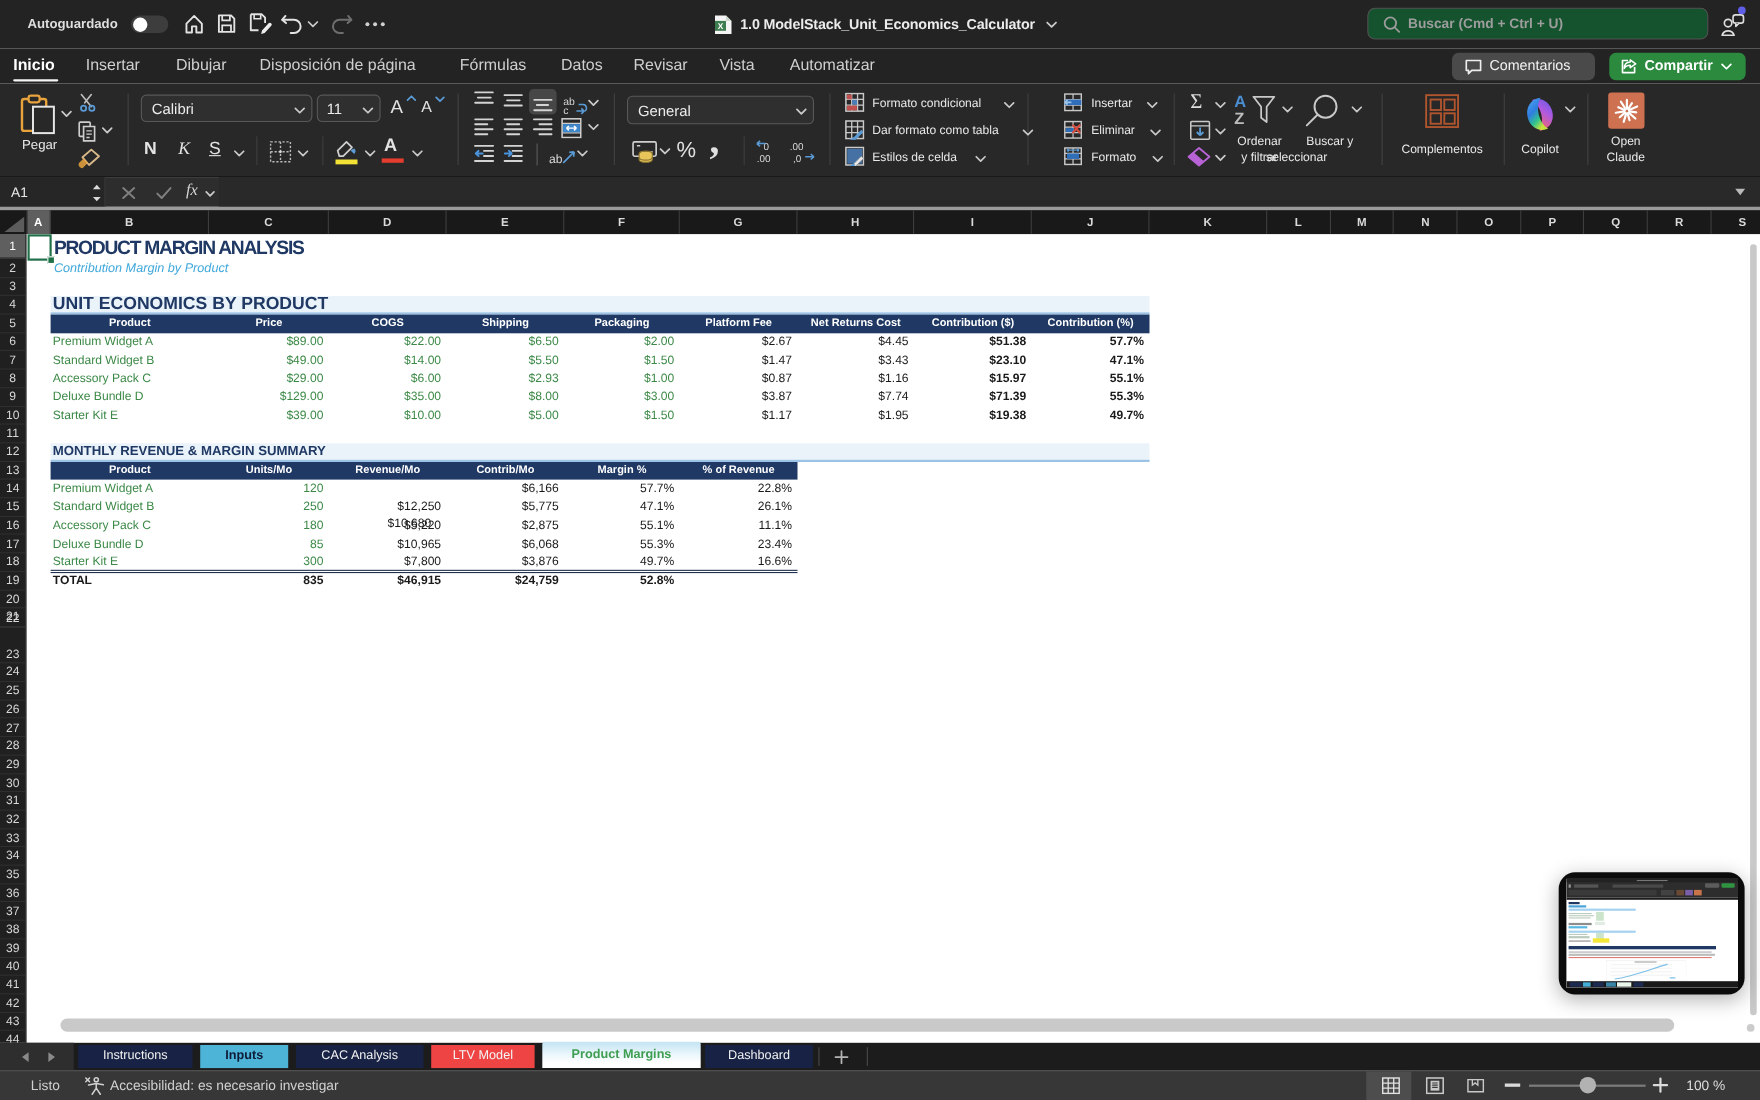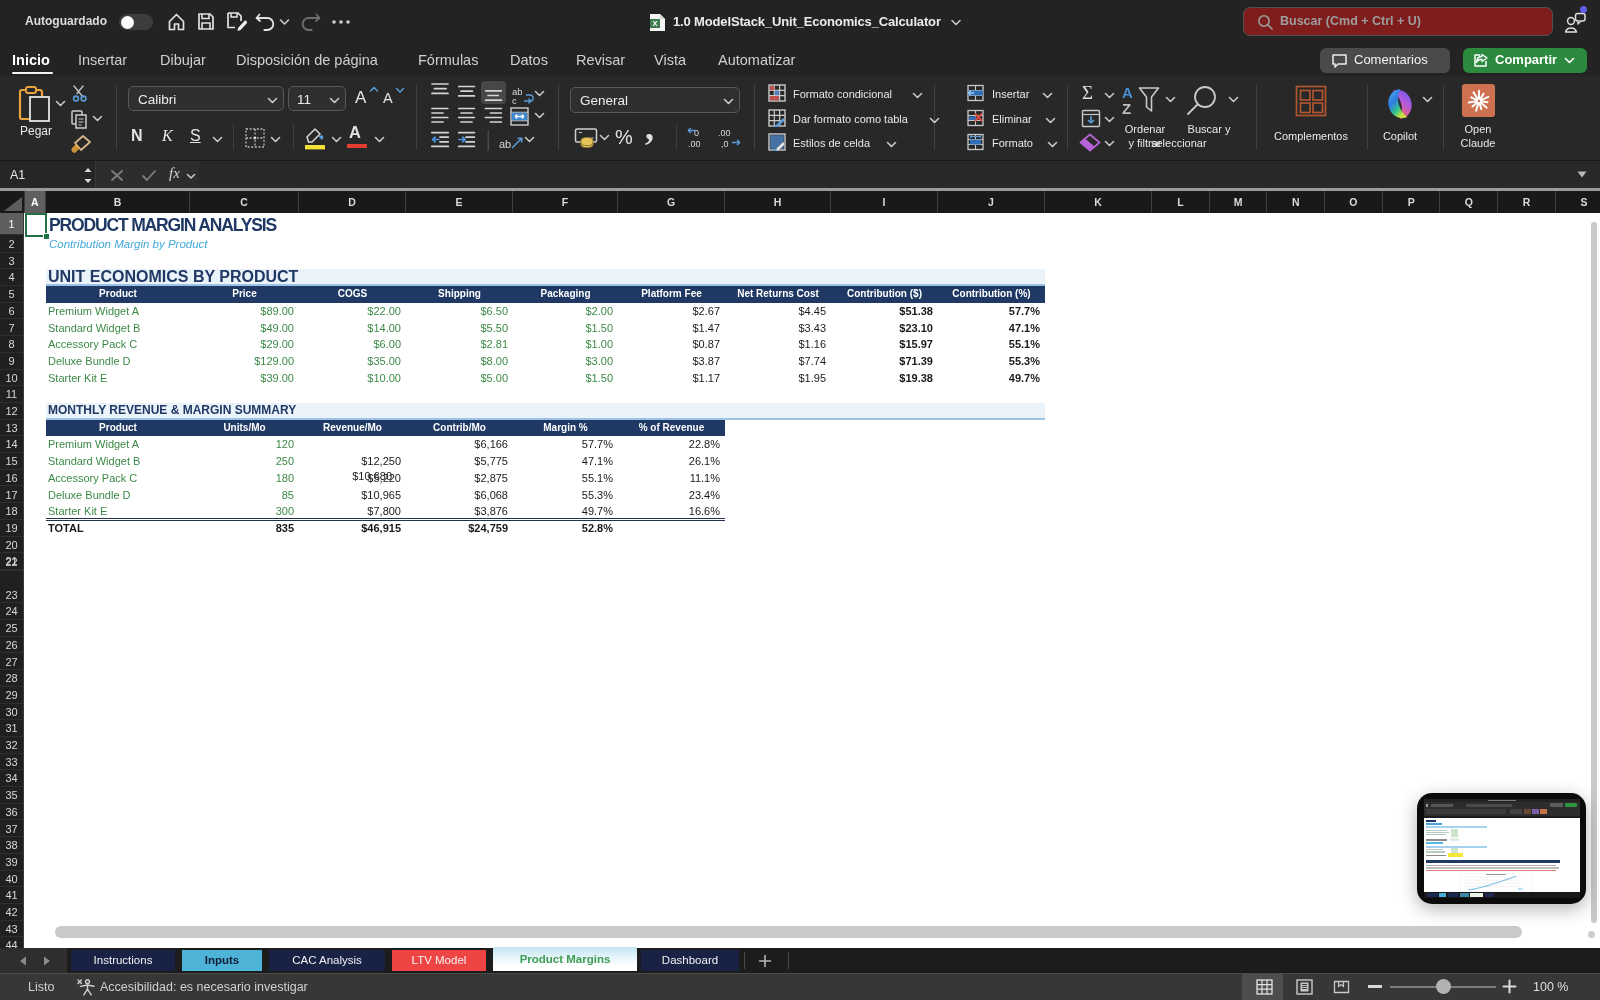--- a/index.html
+++ b/index.html
@@ -71,21 +71,21 @@
     <svg class="abs" style="left:649px;top:13px;" width="17" height="19" viewBox="0 0 17 19">
         <path d="M1 1 h10 l5 5 v12 h-15 Z" fill="#f5f5f5"></path>
         <path d="M11 1 l5 5 h-5 Z" fill="#cfd8cf"></path>
         <rect x="1" y="6" width="10" height="9" fill="#3e7d4f"></rect>
         <text x="6" y="13.2" font-size="7.5" font-weight="bold" fill="#fff" text-anchor="middle" font-family="Liberation Sans">X</text>
       </svg>
     <div class="abs" style="left:673px;top:14px;font-size:13px;font-weight:bold;color:#ececec;letter-spacing:-0.15px;">1.0 ModelStack_Unit_Economics_Calculator</div>
     <svg class="abs" style="left:950px;top:18px;" width="12" height="9" viewBox="0 0 12 9">
         <path d="M2 2.5 L6 6.5 L10 2.5" class="chev"></path>
       </svg>
-    <div class="abs" style="left:1243px;top:7px;width:310px;height:29px;background:#7f1d1d;border:1px solid #525252;border-radius:7px;">
+    <div class="abs" style="left:1243px;top:7px;width:310px;height:29px;background:#14532d;border:1px solid #525252;border-radius:7px;">
       <svg class="abs" style="left:13px;top:6px;" width="17" height="17" viewBox="0 0 17 17">
           <circle cx="7" cy="7" r="5.2" fill="none" stroke="#9d9d9d" stroke-width="1.6"></circle>
           <path d="M11 11 L15 15" stroke="#9d9d9d" stroke-width="1.6" stroke-linecap="round"></path>
         </svg>
       <div class="abs" style="left:36px;top:6px;font-size:12.5px;font-weight:bold;color:#9d9d9d;">Buscar (Cmd + Ctrl + U)</div>
     </div>
     <svg class="abs" style="left:1563px;top:11px;" width="24" height="23" viewBox="0 0 24 23">
         <circle cx="8" cy="10" r="3.4" fill="none" stroke="#dedede" stroke-width="1.5"></circle>
         <path d="M2.5 21 a5.8 5.8 0 0 1 11 0 Z" fill="none" stroke="#dedede" stroke-width="1.5" stroke-linejoin="round"></path>
         <rect x="12.5" y="2.5" width="9.5" height="7.5" rx="2.2" fill="none" stroke="#dedede" stroke-width="1.5"></rect>
@@ -565,21 +565,21 @@
     <div class="cell rt grn" style="top:319.5px;height:16.7px;line-height:16.7px;left:299px;width:102px;">$14.00</div>
     <div class="cell rt grn" style="top:319.5px;height:16.7px;line-height:16.7px;left:406px;width:102px;">$5.50</div>
     <div class="cell rt grn" style="top:319.5px;height:16.7px;line-height:16.7px;left:513px;width:100px;">$1.50</div>
     <div class="cell rt" style="top:319.5px;height:16.7px;line-height:16.7px;left:618px;width:102px;">$1.47</div>
     <div class="cell rt" style="top:319.5px;height:16.7px;line-height:16.7px;left:725px;width:101px;">$3.43</div>
     <div class="cell rt" style="top:319.5px;height:16.7px;line-height:16.7px;left:831px;width:102px;font-weight:bold;">$23.10</div>
     <div class="cell rt" style="top:319.5px;height:16.7px;line-height:16.7px;left:938px;width:102px;font-weight:bold;">47.1%</div>
     <div class="cell grn" style="top:336.2px;height:16.7px;line-height:16.7px;left:48px;">Accessory Pack C</div>
     <div class="cell rt grn" style="top:336.2px;height:16.7px;line-height:16.7px;left:190px;width:104px;">$29.00</div>
     <div class="cell rt grn" style="top:336.2px;height:16.7px;line-height:16.7px;left:299px;width:102px;">$6.00</div>
-    <div class="cell rt grn" style="top:336.2px;height:16.7px;line-height:16.7px;left:406px;width:102px;">$2.81</div>
+    <div class="cell rt grn" style="top:336.2px;height:16.7px;line-height:16.7px;left:406px;width:102px;">$2.93</div>
     <div class="cell rt grn" style="top:336.2px;height:16.7px;line-height:16.7px;left:513px;width:100px;">$1.00</div>
     <div class="cell rt" style="top:336.2px;height:16.7px;line-height:16.7px;left:618px;width:102px;">$0.87</div>
     <div class="cell rt" style="top:336.2px;height:16.7px;line-height:16.7px;left:725px;width:101px;">$1.16</div>
     <div class="cell rt" style="top:336.2px;height:16.7px;line-height:16.7px;left:831px;width:102px;font-weight:bold;">$15.97</div>
     <div class="cell rt" style="top:336.2px;height:16.7px;line-height:16.7px;left:938px;width:102px;font-weight:bold;">55.1%</div>
     <div class="cell grn" style="top:352.9px;height:16.7px;line-height:16.7px;left:48px;">Deluxe Bundle D</div>
     <div class="cell rt grn" style="top:352.9px;height:16.7px;line-height:16.7px;left:190px;width:104px;">$129.00</div>
     <div class="cell rt grn" style="top:352.9px;height:16.7px;line-height:16.7px;left:299px;width:102px;">$35.00</div>
     <div class="cell rt grn" style="top:352.9px;height:16.7px;line-height:16.7px;left:406px;width:102px;">$8.00</div>
     <div class="cell rt grn" style="top:352.9px;height:16.7px;line-height:16.7px;left:513px;width:100px;">$3.00</div>

